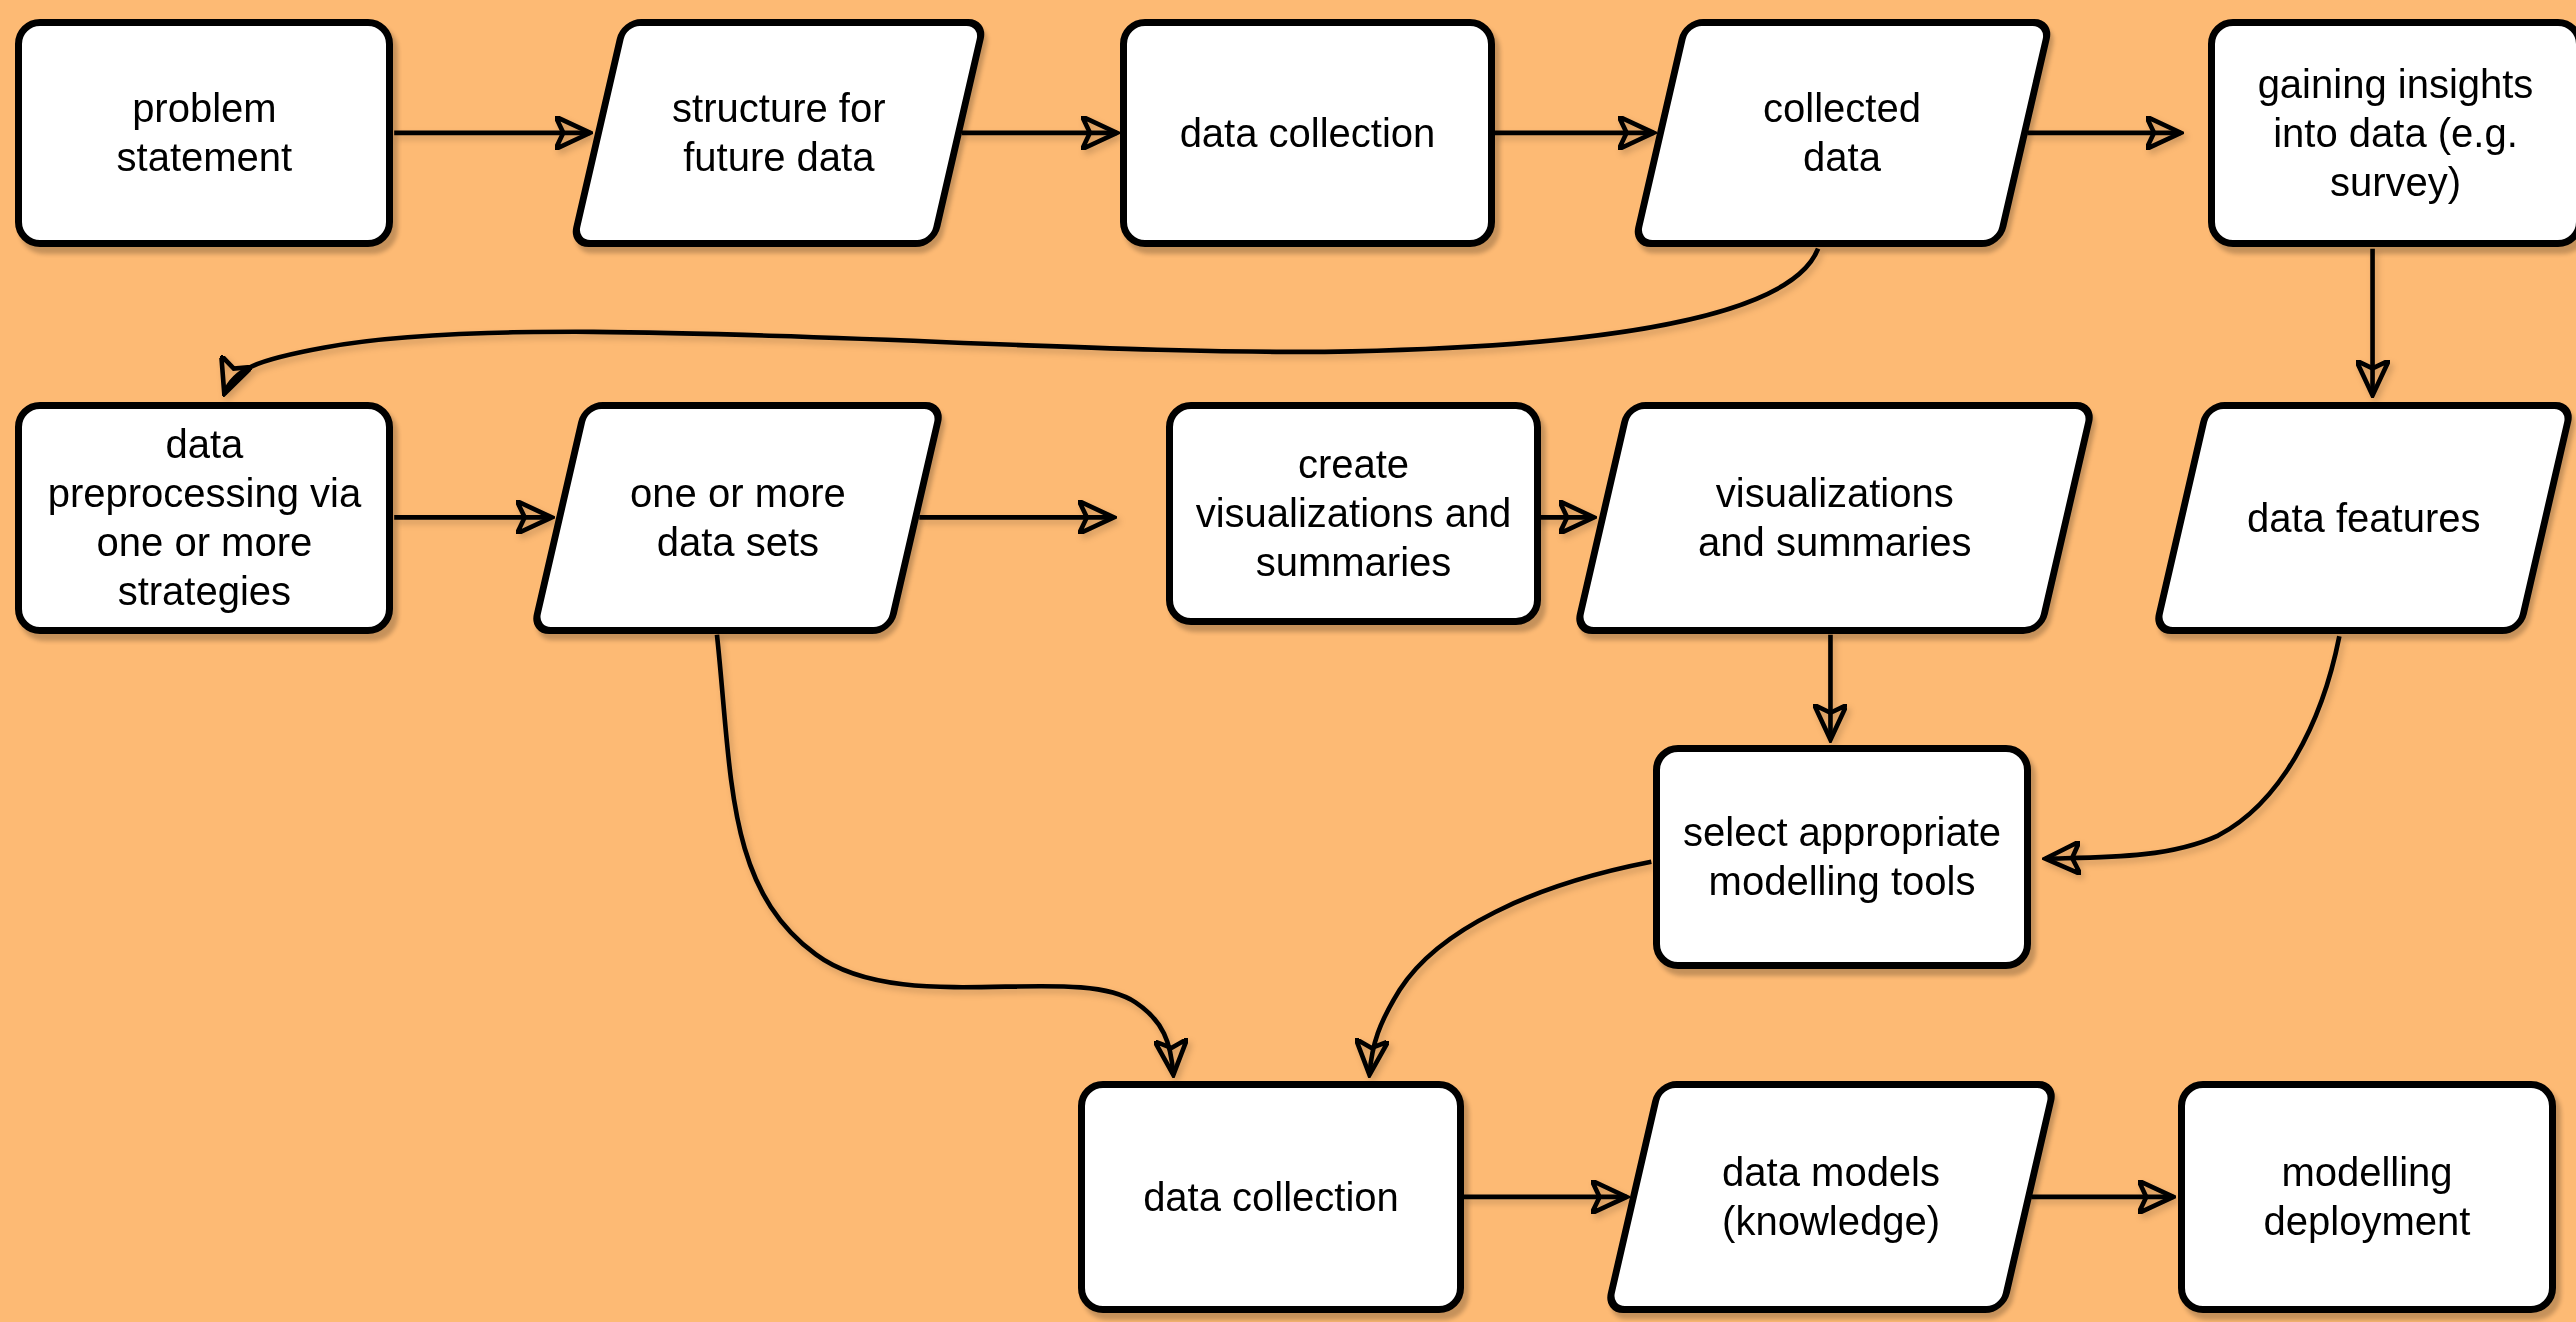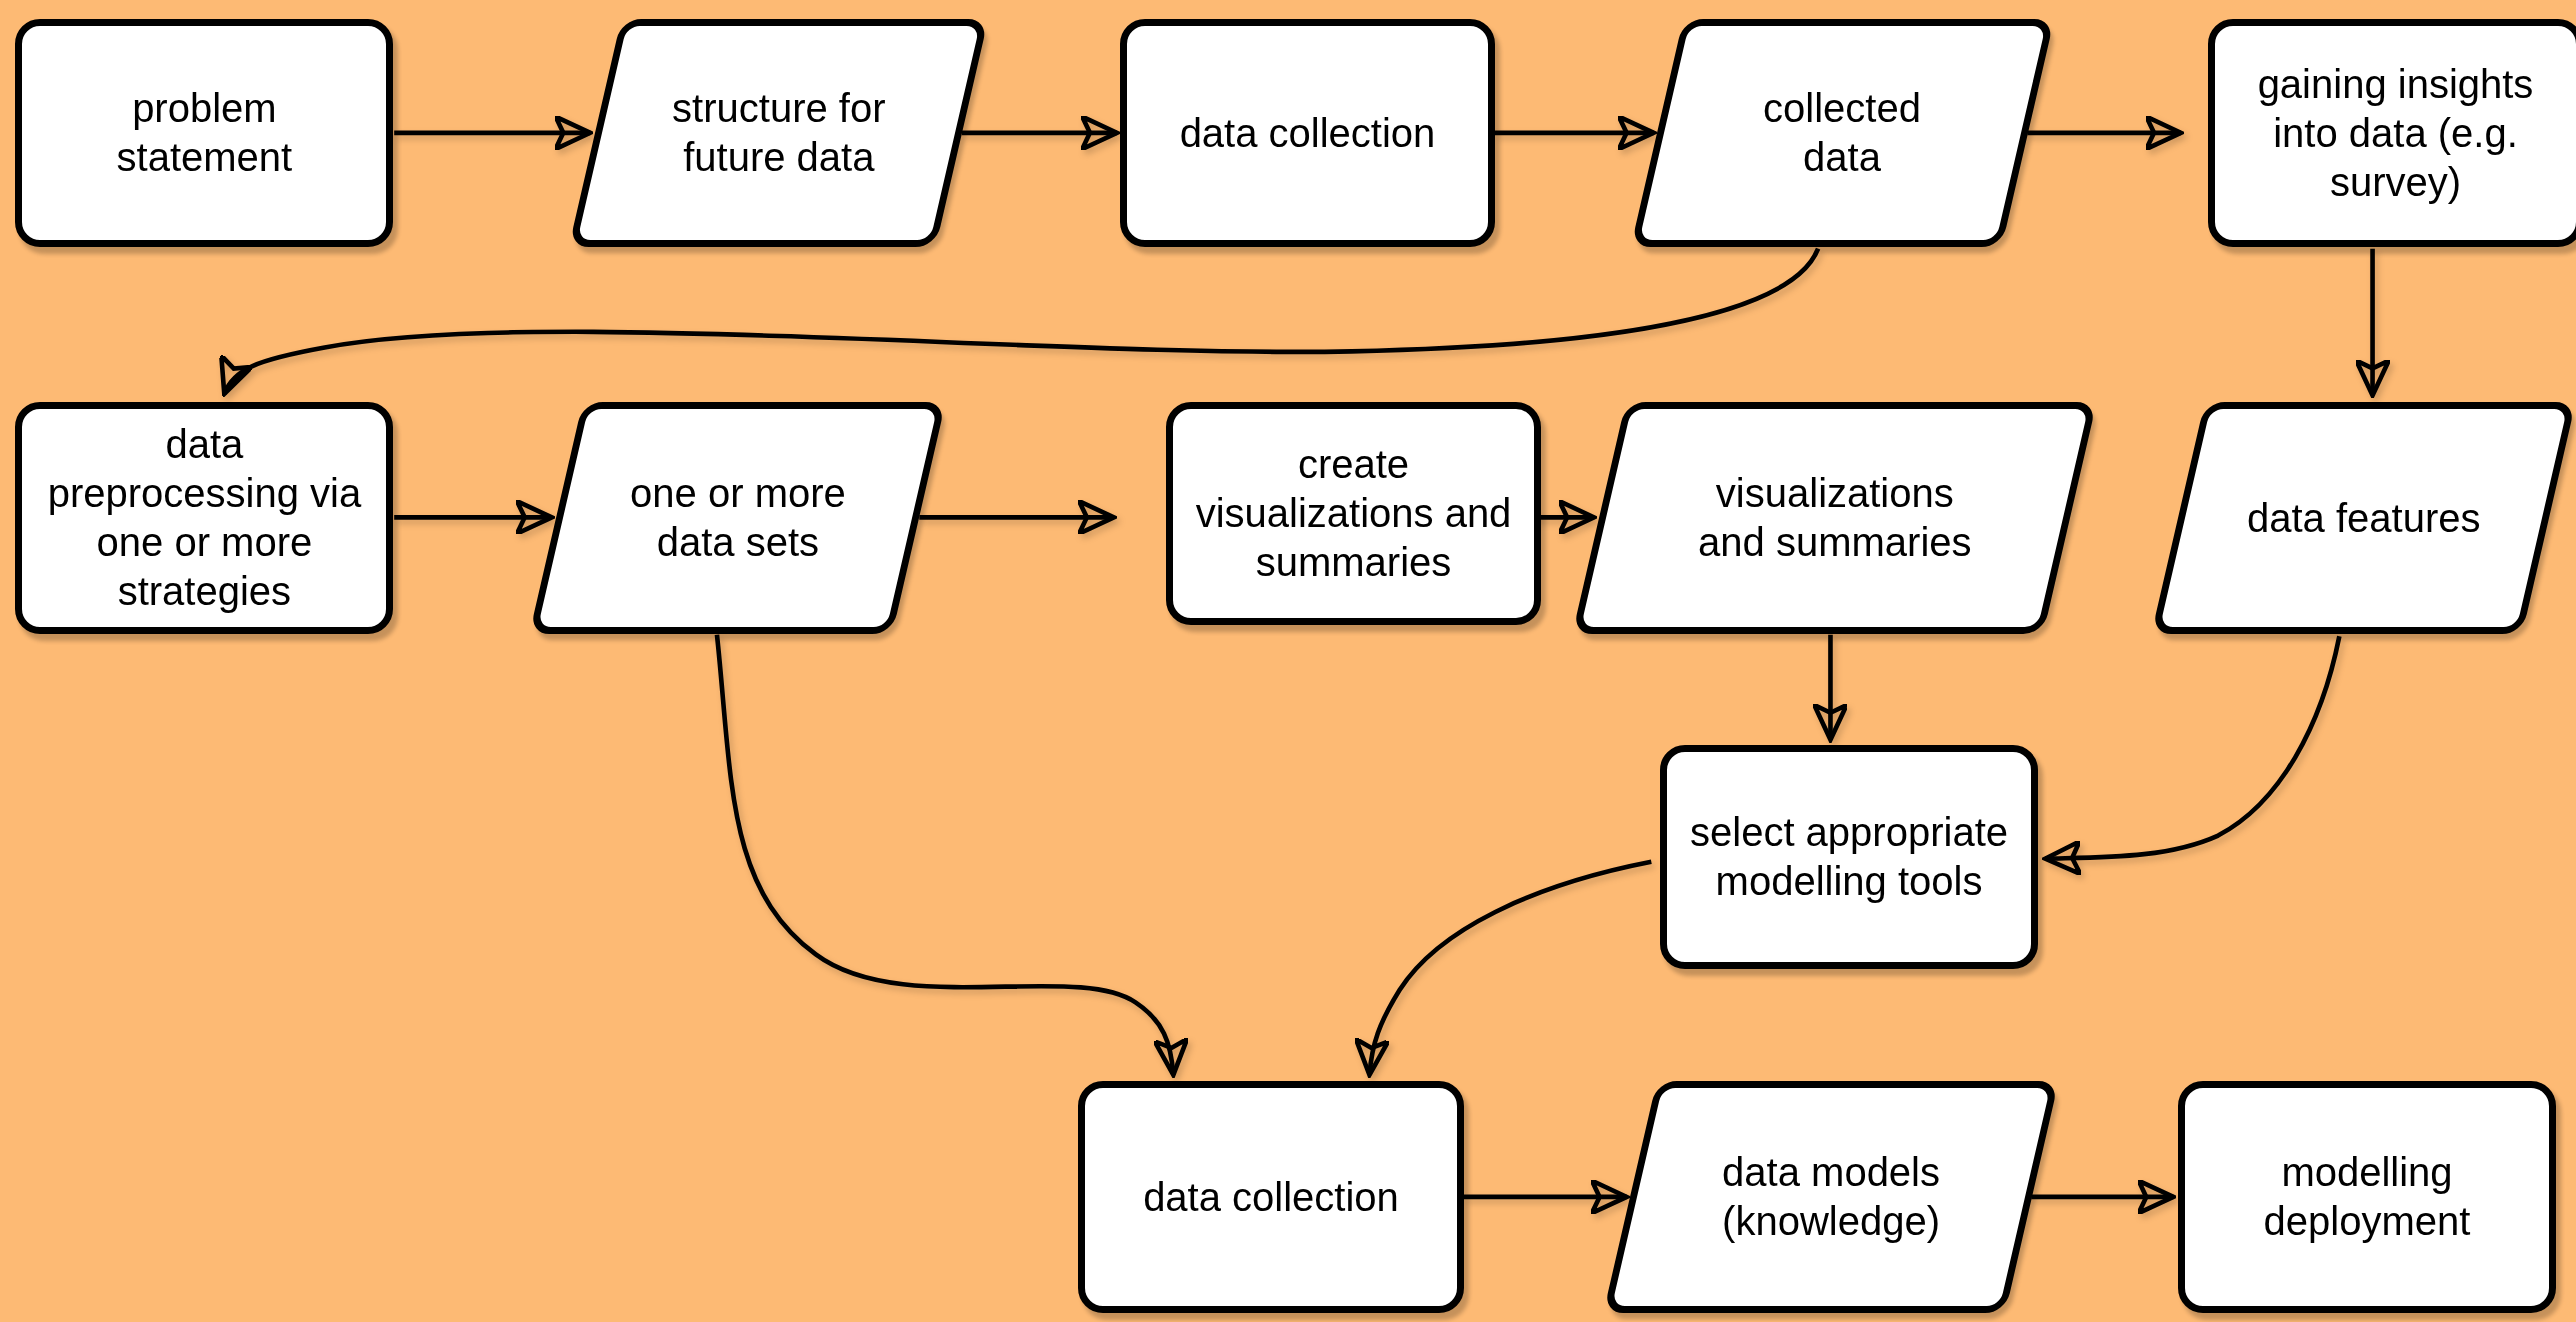--- a/index.html
+++ b/index.html
@@ -46,21 +46,21 @@
   #n-problem            { left: 15.4px;   top: 19.3px;   width: 378px; height: 228px; }
   #n-structure          { left: 595px;  top: 19.3px;   width: 367px; height: 228px; }
   #n-collection         { left: 1120px; top: 19.3px;   width: 375px; height: 228px; }
   #n-collected          { left: 1657px; top: 19.3px;   width: 371px; height: 228px; }
   #n-insights           { left: 2186px; top: 19.3px;   width: 375px; height: 228px; margin-left: 22px; }
   #n-preprocessing      { left: 15.4px;   top: 402px;  width: 378px; height: 232px; }
   #n-datasets           { left: 556px;  top: 402px;  width: 363px; height: 232px; }
   #n-createviz          { left: 1120px; top: 402px;  width: 375px; height: 223px; margin-left: 46px; }
   #n-vizsummaries       { left: 1599px; top: 402px;  width: 471px; height: 232px; }
   #n-features           { left: 2178px; top: 402px;  width: 371px; height: 232px; }
-  #n-select             { left: 1653px; top: 745px;  width: 378px; height: 224px; margin-left: 7px; }
+  #n-select             { left: 1653px; top: 745px;  width: 378px; height: 224px; }
   #n-modelling          { left: 1078px; top: 1081px; width: 386px; height: 232px; }
   #n-models             { left: 1630px; top: 1081px; width: 402px; height: 232px; }
   #n-deployment         { left: 2178px; top: 1081px; width: 378px; height: 232px; }
 </style>
 </head>
 <body>
 
 <div id="canvas">
 
   <svg id="edges" width="2576" height="1322" viewBox="0 0 3335 1712" xmlns="http://www.w3.org/2000/svg">

